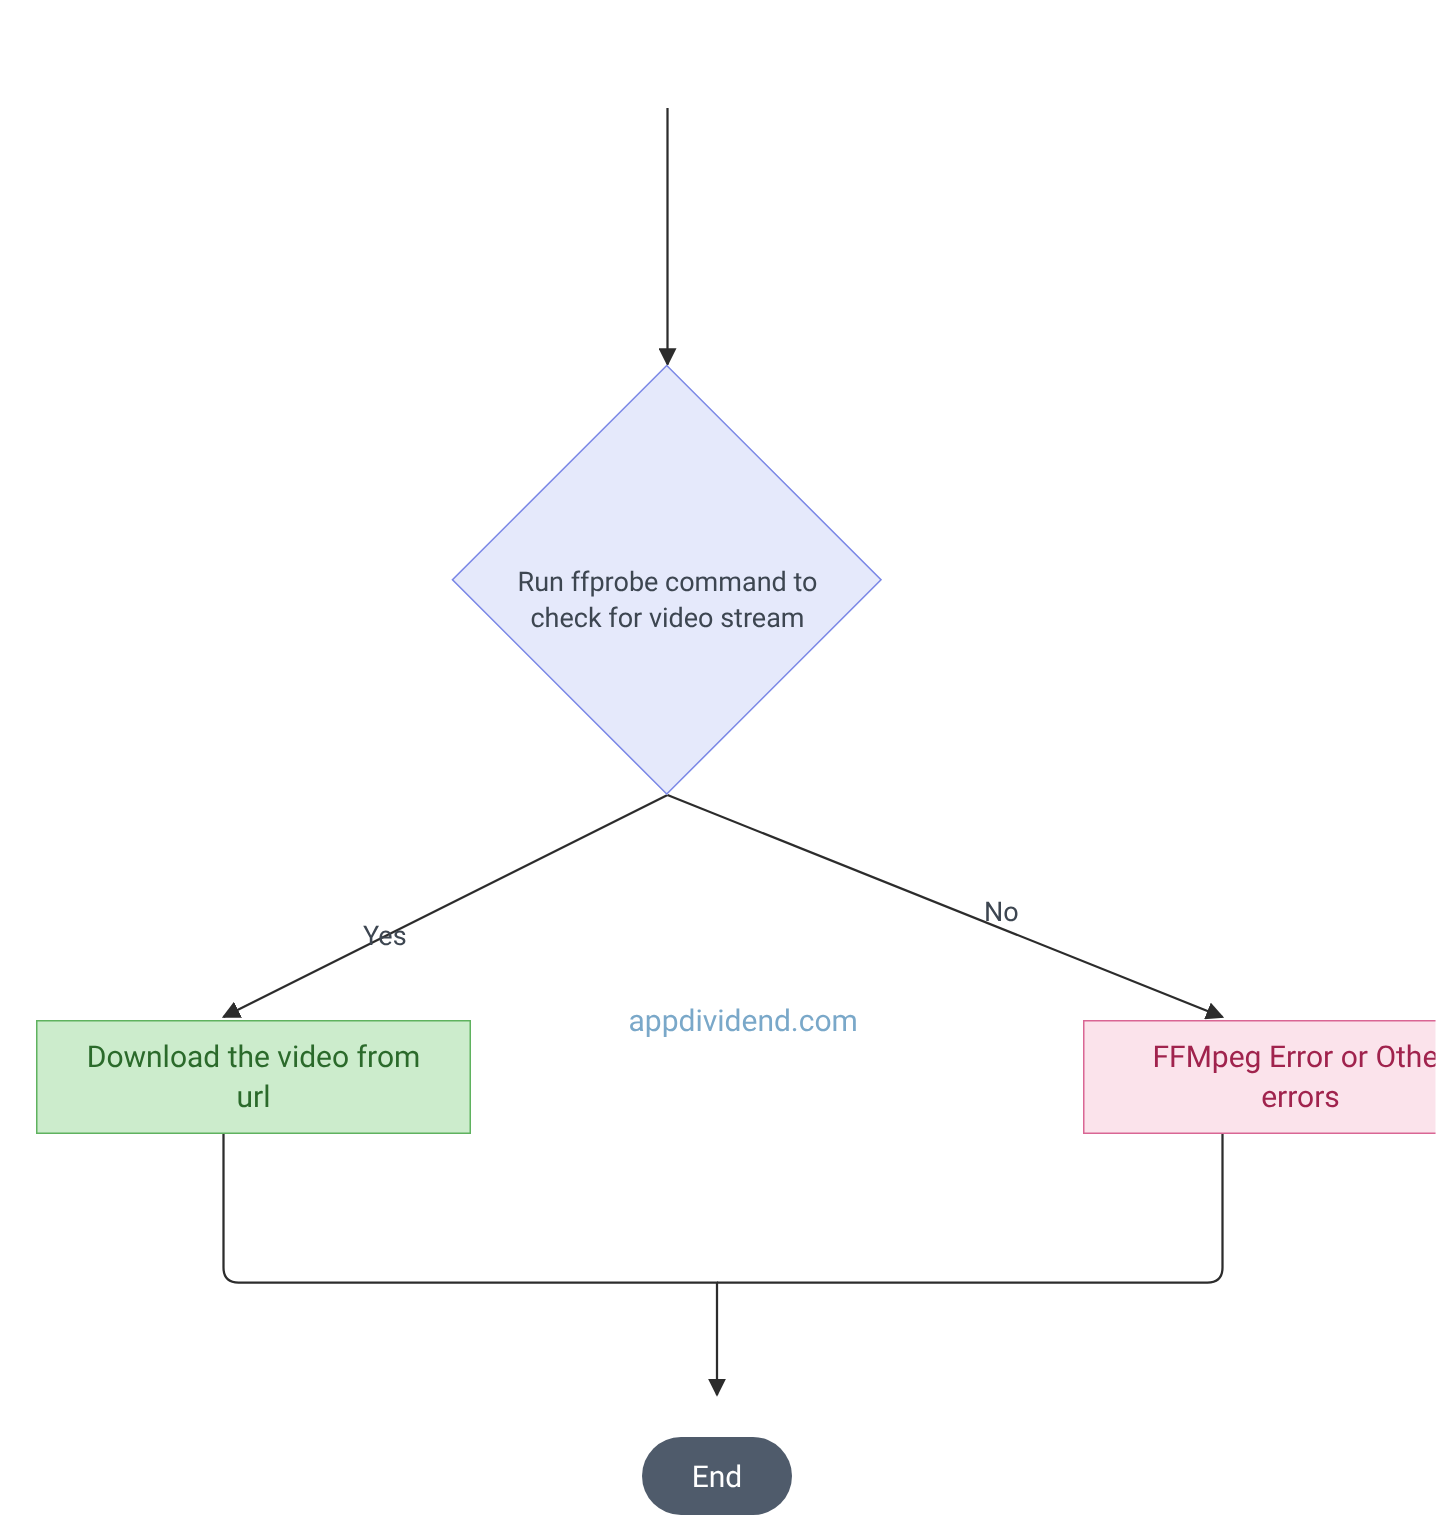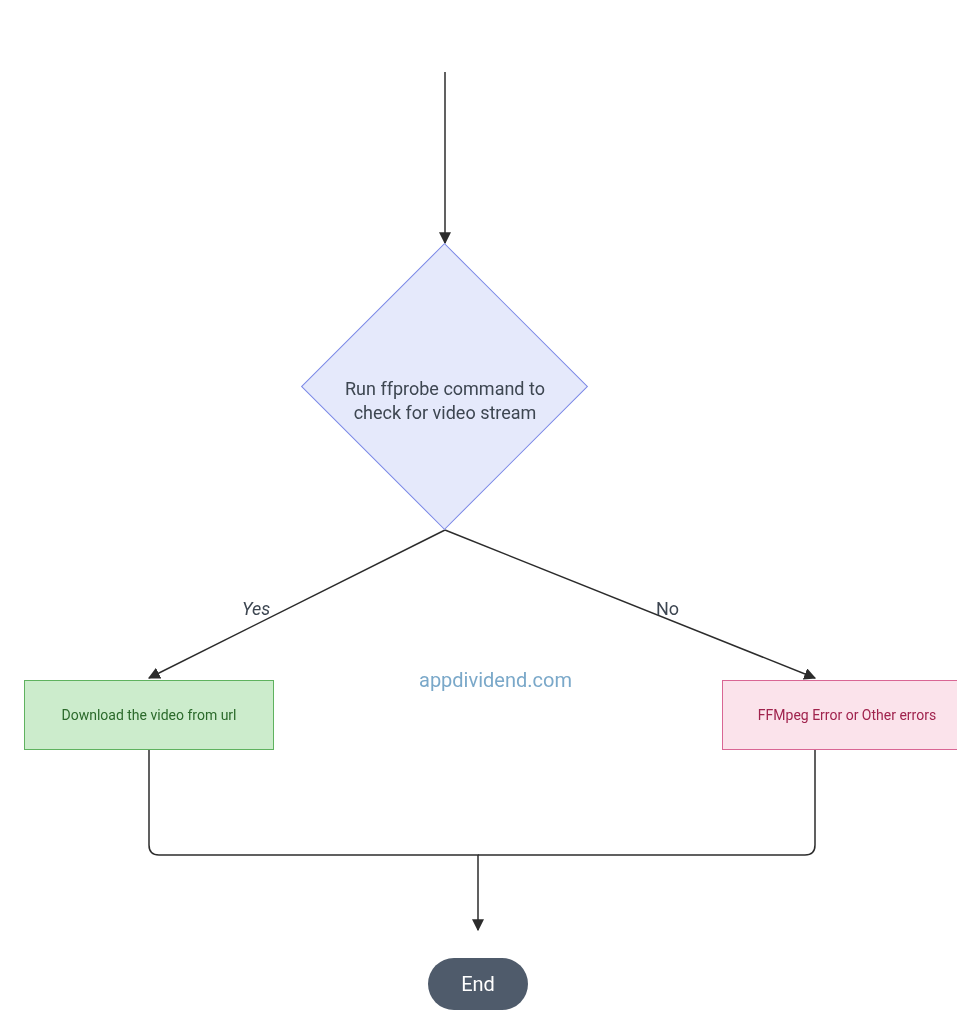--- a/index.html
+++ b/index.html
@@ -45,24 +45,24 @@
     position: relative;
     text-align:center;
     color: #3d4651;
     font-size: 18px;
     width: 230px;
     line-height: 1.35;
     margin-top: 28px;
   }
   .proc {
     text-align:center;
-    font-size: 14px;
+    font-size: 20px;
     line-height: 1.35;
     padding: 10px 28px;
-    width: 250px;
+    width: 290px;
     min-height: 70px;
   }
   .proc-green { background:#cceccc; border:1.5px solid #5fb25f; color:#2b6a2b; }
   .proc-pink  { background:#fbe3eb; border:1.5px solid #d96694; color:#a0234d; }
   .edge-label {
     position:absolute;
     color:#3d4651;
     font-size:18px;
   }
   .watermark {
@@ -93,21 +93,21 @@
 
     <path d="M 815 750 L 815 845 Q 815 855 805 855 L 478 855" stroke="#2c2c2c" stroke-width="1.5" fill="none"></path>
   </svg>
 
 
   <div class="node diamond-wrap" style="left:301px; top:243px;">
     <div class="diamond-bg"></div>
     <div class="diamond-text">Run ffprobe command to check for video stream</div>
   </div>
 
-  <div class="edge-label" style="left:242px; top:598px;font-style:italic;">Yes</div>
+  <div class="edge-label" style="left:242px; top:614px;">Yes</div>
   <div class="edge-label" style="left:656px; top:598px;">No</div>
 
   <div class="watermark" style="left:403px; top:668px;margin-left:16px;">appdividend.com</div>
 
   <div class="node proc proc-green" style="left:24px; top:680px;">
     <span>Download the video from url</span>
   </div>
 
   <div class="node proc proc-pink" style="left:722px; top:680px;">
     <span>FFMpeg Error or Other errors</span>

